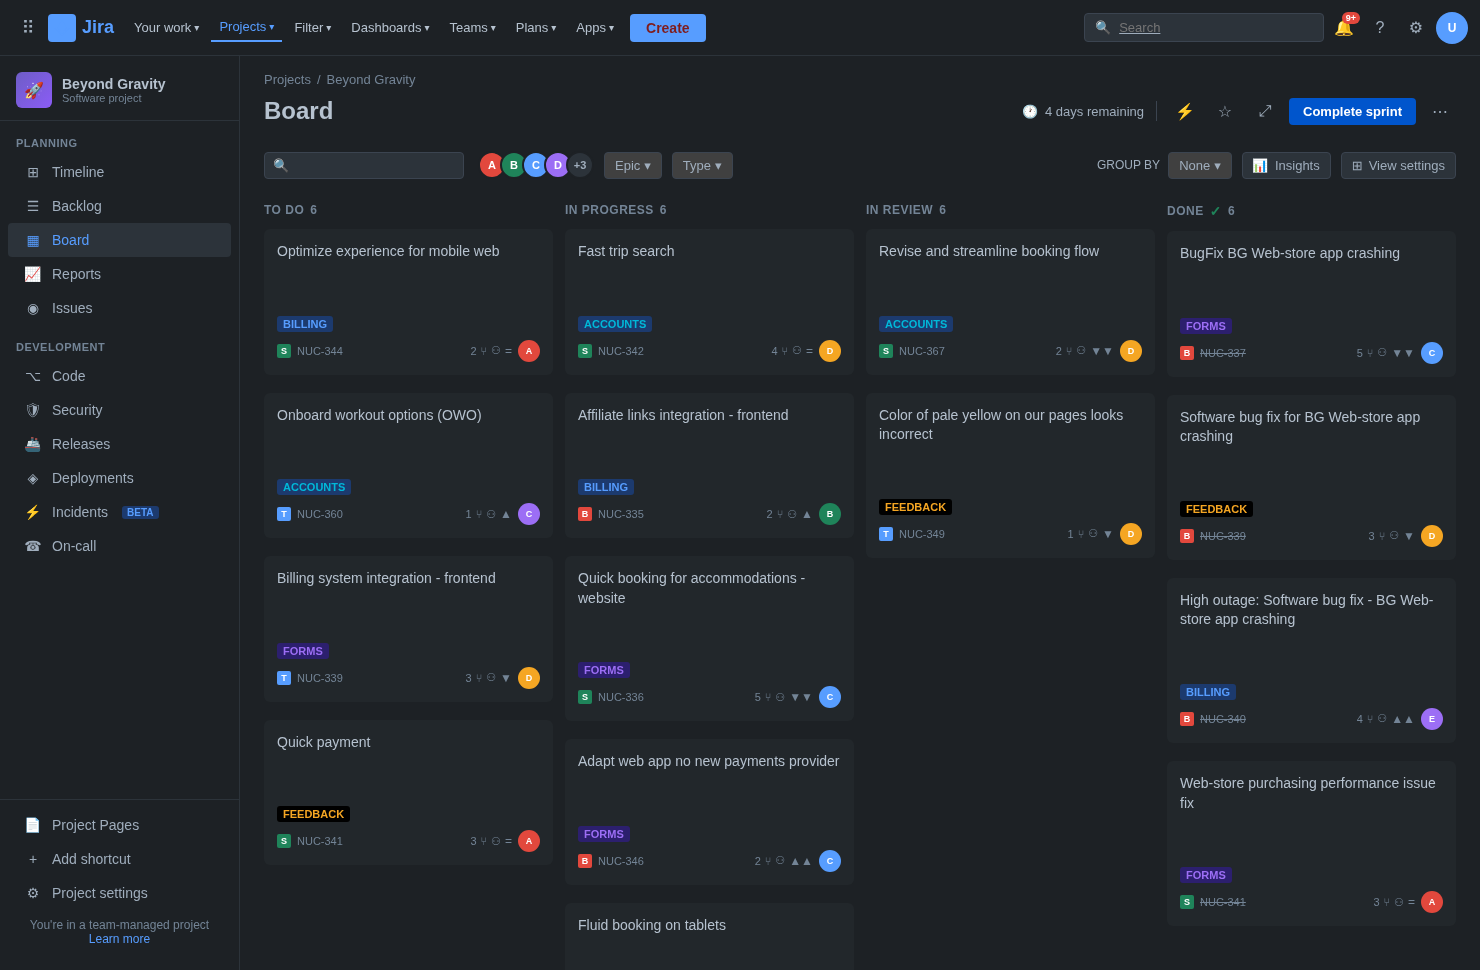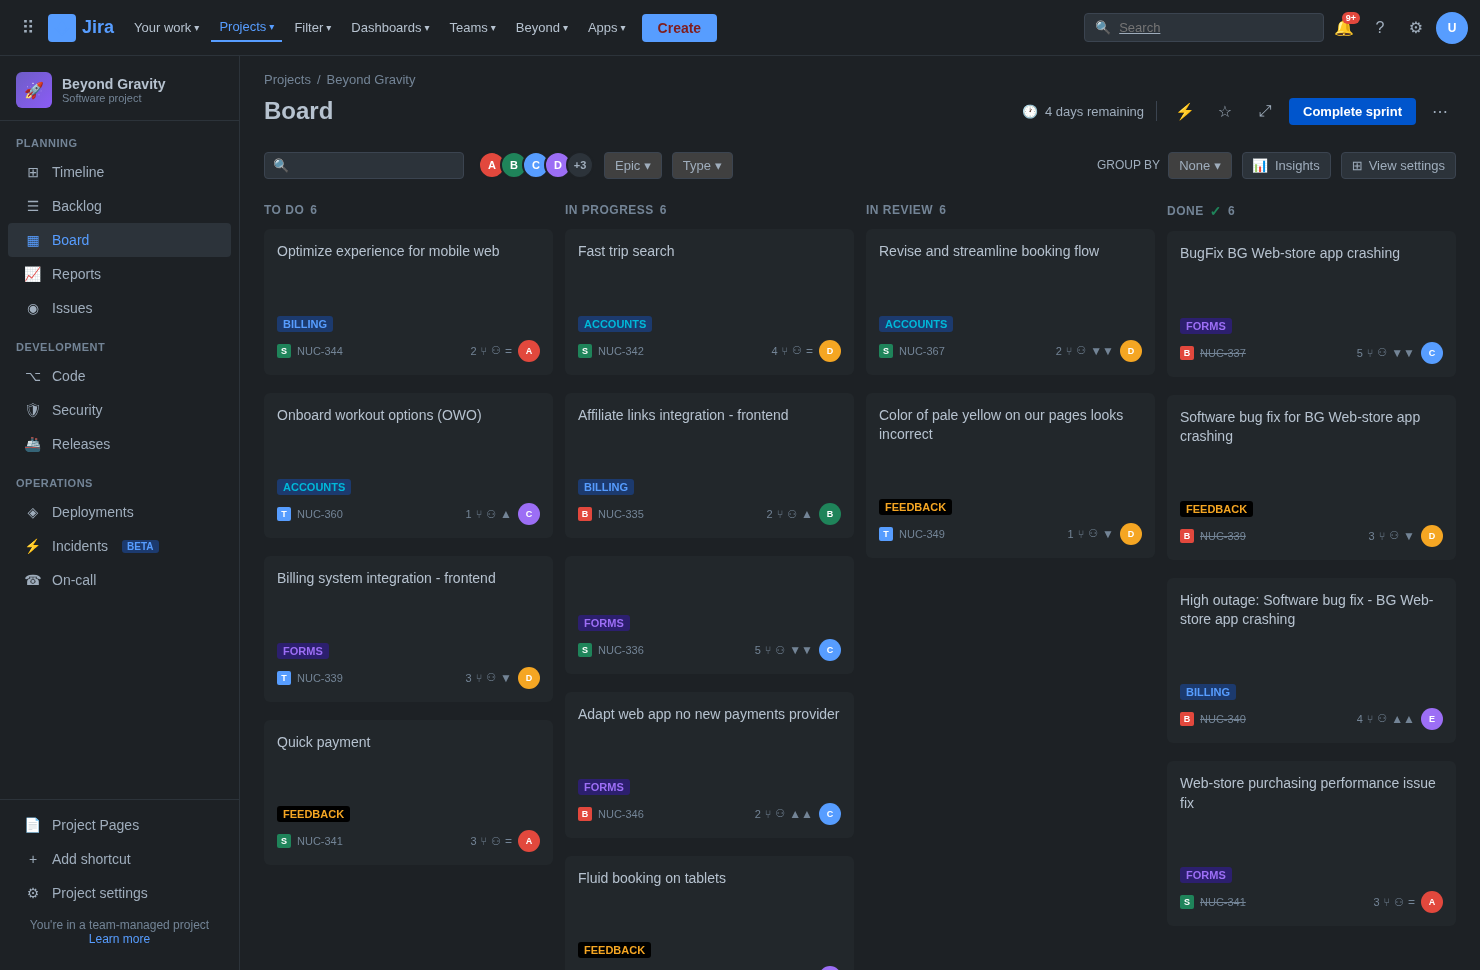--- a/index.html
+++ b/index.html
@@ -122,21 +122,21 @@
     </button>
   <button class="nav-btn">
       <span>Dashboards</span>
       <span class="chevron">▾</span>
     </button>
   <button class="nav-btn">
       <span>Teams</span>
       <span class="chevron">▾</span>
     </button>
   <button class="nav-btn">
-      <span>Beyond</span>
+      <span>Plans</span>
       <span class="chevron">▾</span>
     </button>
   <button class="nav-btn">
       <span>Apps</span>
       <span class="chevron">▾</span>
     </button>
   <button class="nav-create">Create</button>
   <div class="nav-spacer"></div>
   <div class="nav-search">
     <span style="color:#738496;">🔍</span>
@@ -191,21 +191,20 @@
     </div>
     <div class="sidebar-item">
       <div class="sidebar-item-icon">🛡</div>
       <span class="sidebar-item-label">Security</span>
     </div>
     <div class="sidebar-item">
       <div class="sidebar-item-icon">🚢</div>
       <span class="sidebar-item-label">Releases</span>
     </div>
 
-    <div class="sidebar-section-label">OPERATIONS</div>
     <div class="sidebar-item">
       <div class="sidebar-item-icon">◈</div>
       <span class="sidebar-item-label">Deployments</span>
     </div>
     <div class="sidebar-item">
       <div class="sidebar-item-icon">⚡</div>
       <span class="sidebar-item-label">Incidents</span>
       <span class="beta-badge">BETA</span>
     </div>
     <div class="sidebar-item">
@@ -396,20 +395,21 @@
               <div class="card-meta">
                 <span>2</span>
                 <span>⑂</span>
                 <span>⚇</span>
                 <span class="priority-icon">▲</span>
               </div>
               <div class="card-avatar" style="background:#1f845a;">B</div>
             </div>
           </div>
           <div class="card">
+            <div class="card-title">Quick booking for accommodations - website</div>
             <span class="card-tag tag-forms">FORMS</span>
             <div class="card-footer">
               <div class="issue-icon issue-story">S</div>
               <span class="issue-id">NUC-336</span>
               <div class="card-meta">
                 <span>5</span>
                 <span>⑂</span>
                 <span>⚇</span>
                 <span class="priority-icon">▼▼</span>
               </div>

